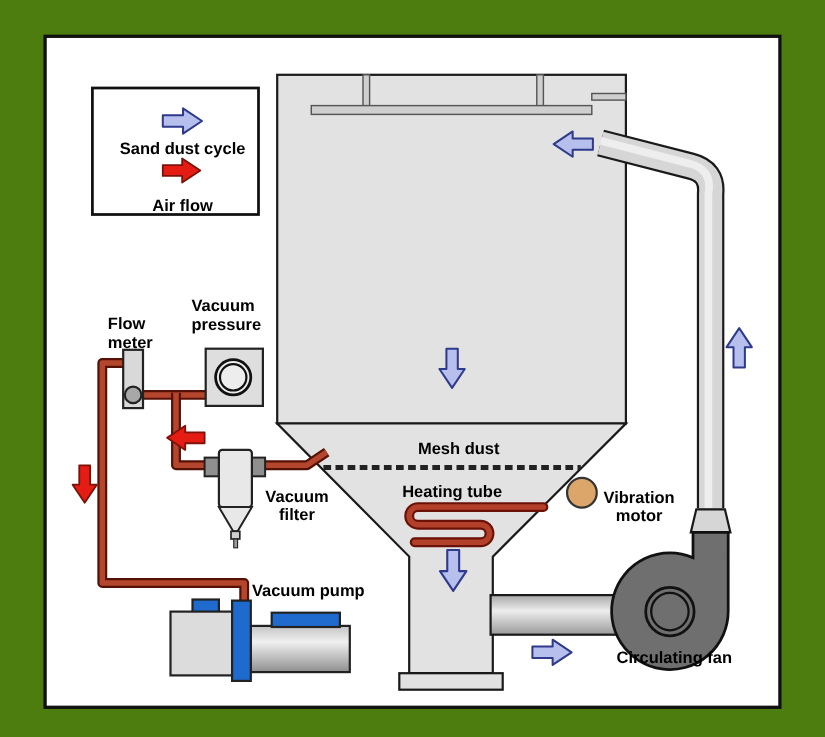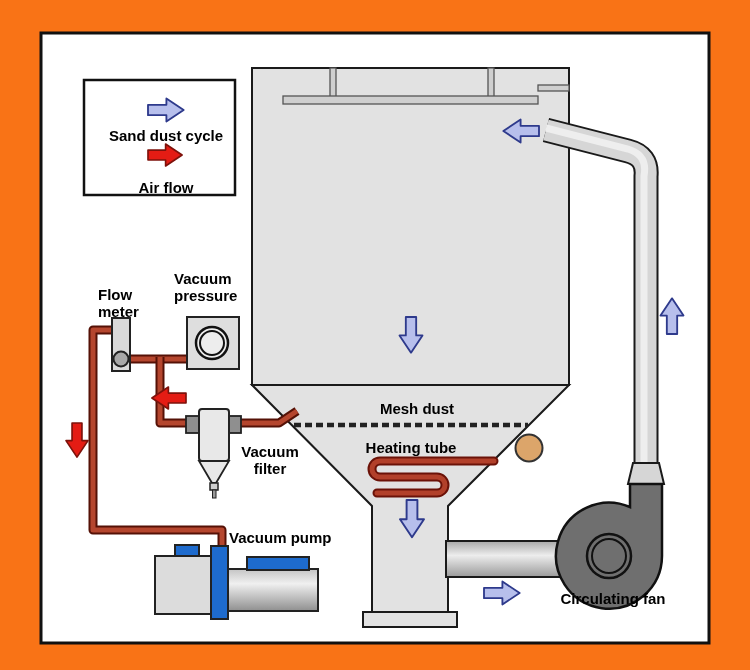--- a/index.html
+++ b/index.html
@@ -1,17 +1,17 @@
 <!DOCTYPE html>
 <html><head>
 <meta charset="utf-8">
 <style>
   html,body{margin:0;padding:0;background:#ffffff;}
   #stage{
-    position:relative;width:750px;height:670px;background:#f97316;
+    position:relative;width:750px;height:670px;background:#4d7c0f;
     font-family:"Liberation Sans", sans-serif;overflow:hidden;
   }
   #stage svg{position:absolute;left:0;top:0;z-index:1;}
   .lbl{
     position:absolute;z-index:2;font-weight:bold;font-size:15px;line-height:17px;
     color:#000;white-space:pre-line;
   }
   .center{transform:translateX(-50%);text-align:center;}
 </style>
 </head>
@@ -138,15 +138,17 @@
 
 <div class="lbl" style="left:98px;top:286px;">Flow
 meter</div>
 <div class="lbl" style="left:174px;top:270px;">Vacuum
 pressure</div>
 <div class="lbl center" style="left:270px;top:443px;">Vacuum
 filter</div>
 <div class="lbl" style="left:229px;top:529px;">Vacuum pump</div>
 <div class="lbl center" style="left:417px;top:400px;">Mesh dust</div>
 <div class="lbl center" style="left:411px;top:439px;text-align:center;">Heating tube</div>
+<div class="lbl center" style="left:581px;top:444px;">Vibration
+motor</div>
 <div class="lbl center" style="left:613px;top:590px;">Circulating fan</div>
 
 </div>
 
 </body></html>

